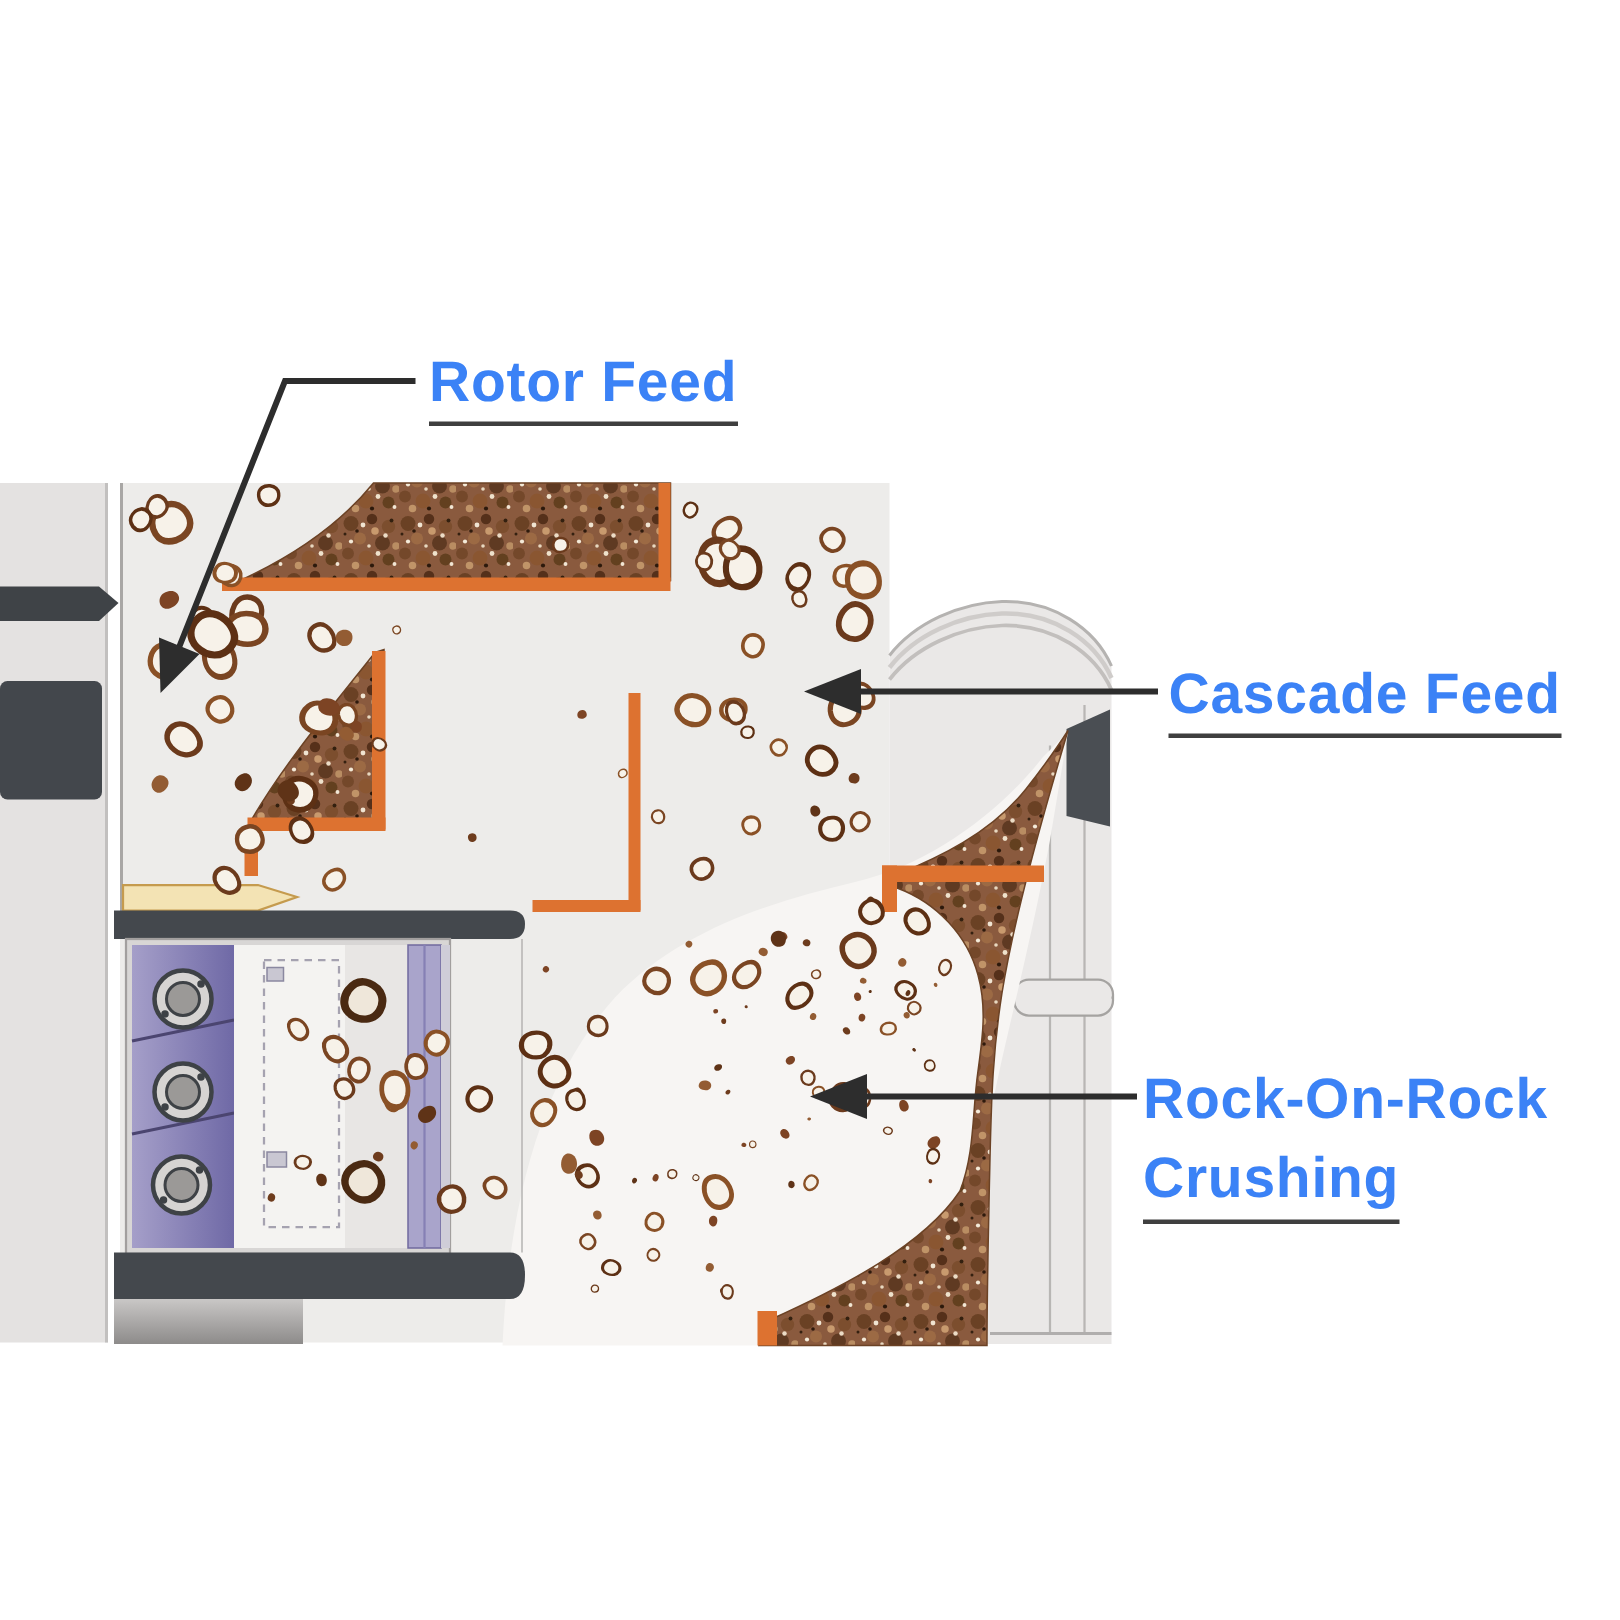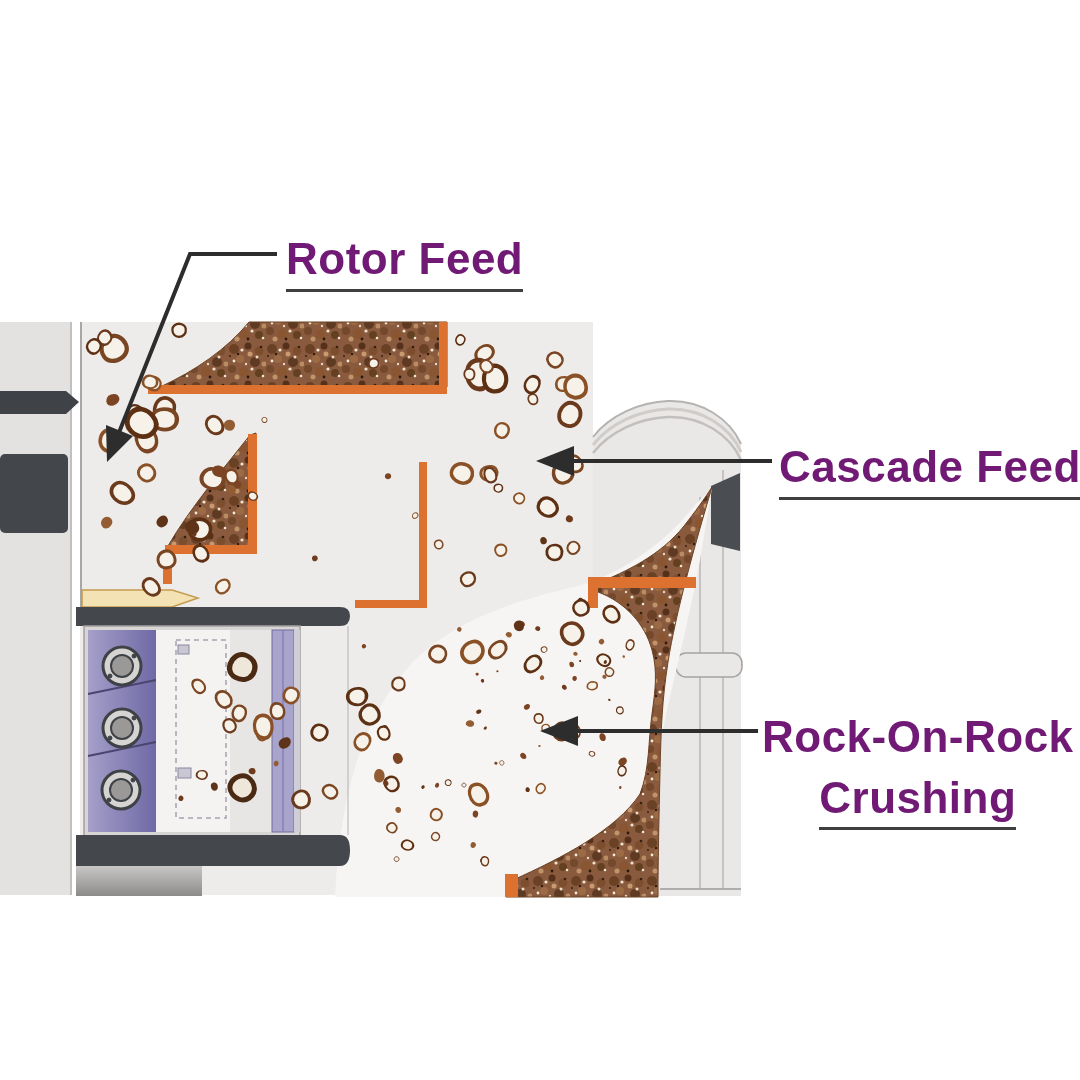--- a/index.html
+++ b/index.html
@@ -1,20 +1,20 @@
 <!DOCTYPE html>
 <html><head>
 <meta charset="utf-8">
 <style>
   html,body{margin:0;padding:0;background:#fff;}
   .stage{position:relative;width:1080px;height:1080px;background:#ffffff;overflow:hidden;
          font-family:"Liberation Sans",sans-serif;}
   .machine-svg{position:absolute;left:0;top:0;width:1080px;height:1080px;}
-  .lbl{position:absolute;font-weight:700;font-size:44px;color:#701a75;letter-spacing:.5px;
-       white-space:nowrap;line-height:1.22;text-align:center;}
+  .lbl{position:absolute;font-weight:700;font-size:38px;color:#3b82f6;letter-spacing:.5px;
+       white-space:nowrap;line-height:1.22;}
   .ul{display:inline-block;border-bottom:3px solid #3f3f3f;padding-bottom:3px;}
   .lbl .row{display:block;}
   .lbl .row + .row{margin-top:7px;}
 </style>
 </head>
 <body>
 
 <div class="stage">
 
   <svg class="machine-svg" viewBox="0 0 1080 1080">

